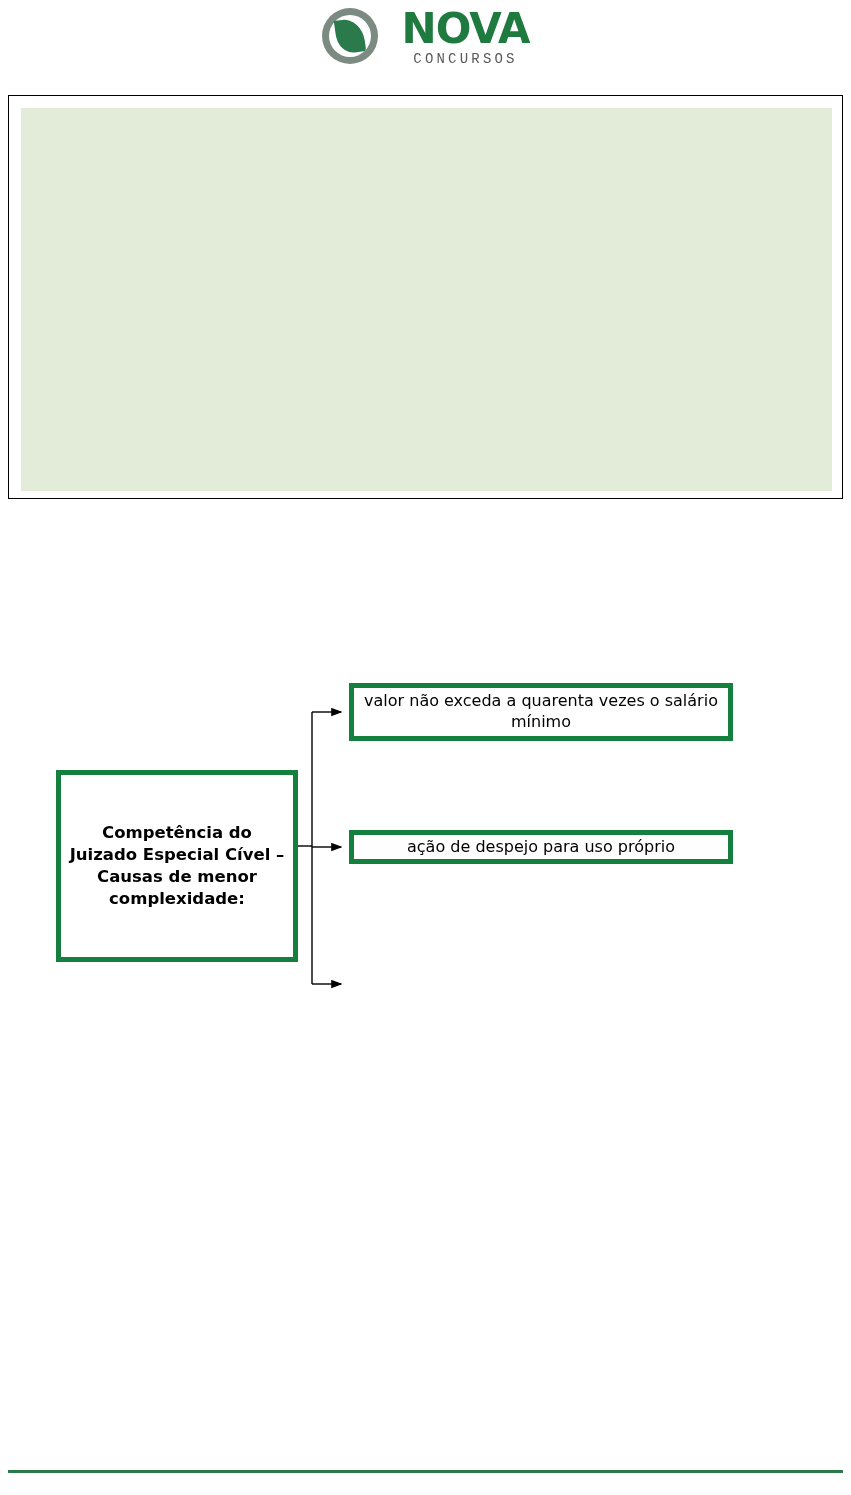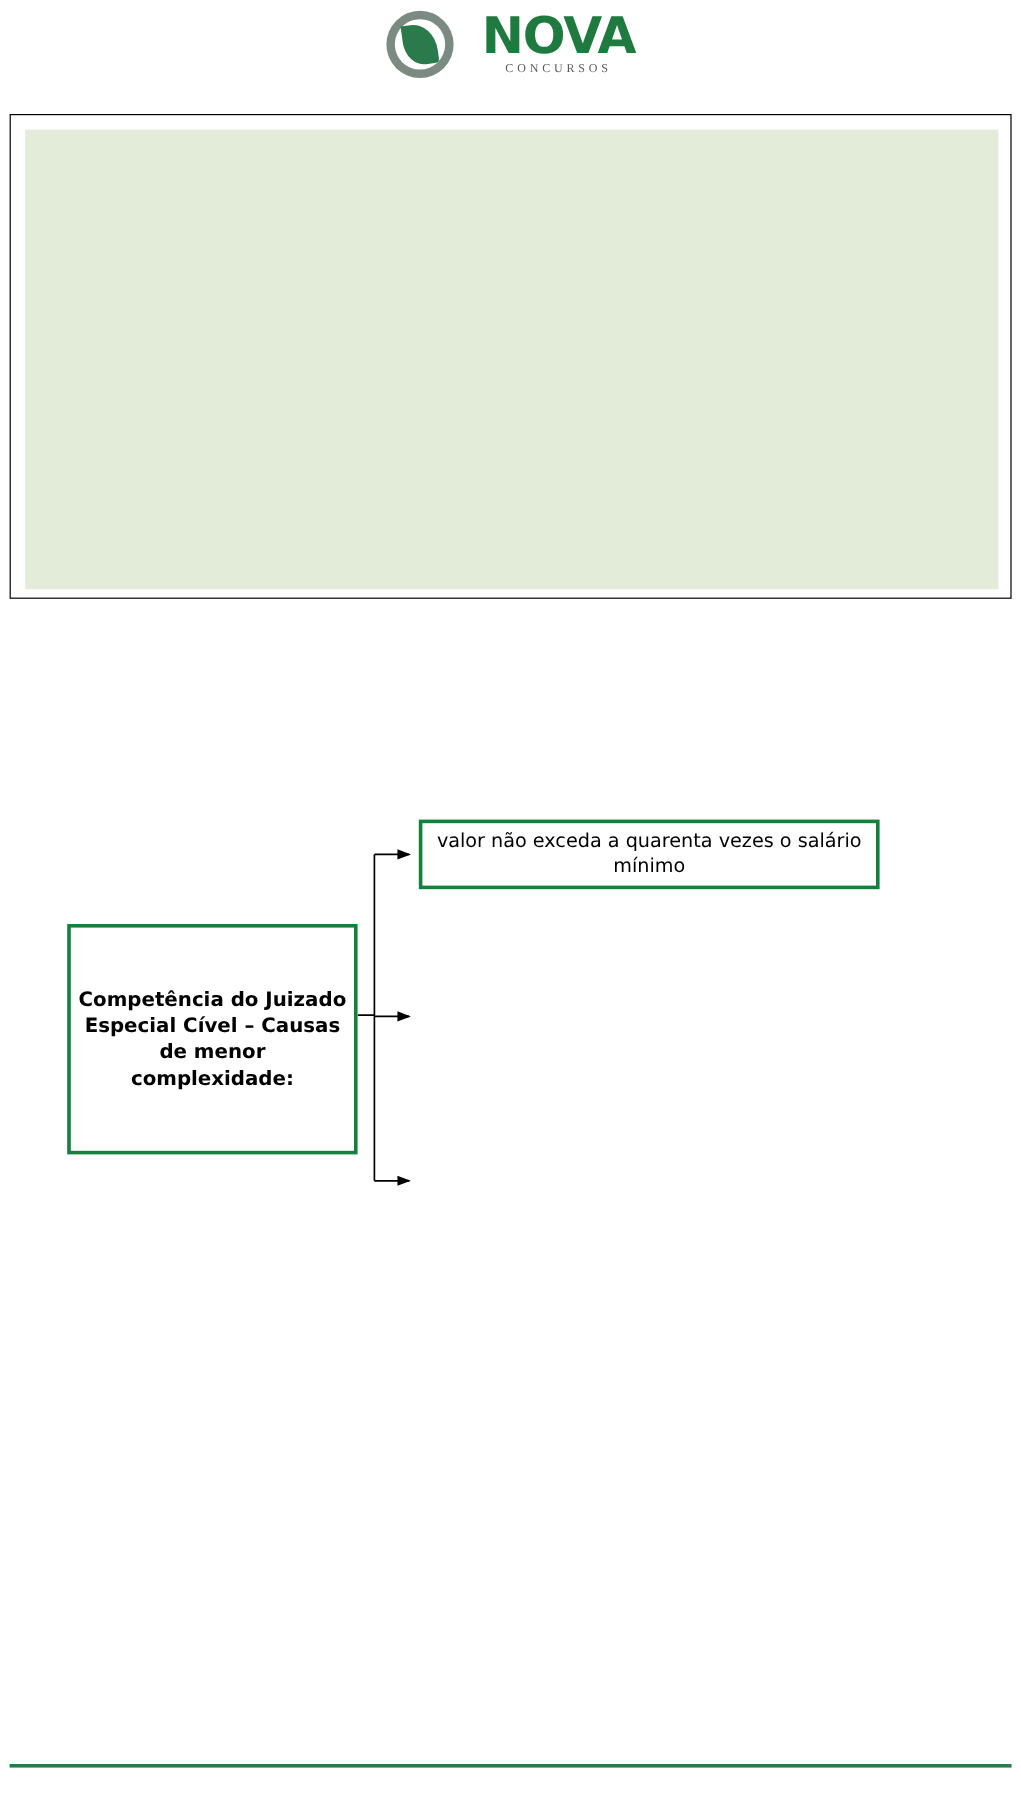--- a/index.html
+++ b/index.html
@@ -69,26 +69,26 @@
     line-height: 1;
   }
   .logo-word {
     font-size: 42px;
     font-weight: bold;
     letter-spacing: -1px;
     color: #1f7a3f;
     font-family: "DejaVu Sans", sans-serif;
   }
   .logo-sub {
-    font-size: 10px;
+    font-size: 14px;
     letter-spacing: 3.2px;
     color: #58595b;
     text-align: center;
     margin-top: 2px;
-    font-family: Liberation Serif, serif;
+    font-family: Liberation Mono, monospace;
   }
 
   
   .note-box {
     position: absolute;
     left: 8px;
     top: 95px;
     width: 835px;
     height: 404px;
     border: 1px solid #000000;
@@ -113,21 +113,21 @@
   
   .diagram {
     position: absolute;
     left: 0;
     top: 650px;
     width: 851px;
     height: 400px;
   }
   .node {
     position: absolute;
-    border: 3px solid #15803d;
+    border: 5px solid #15803d;
     background: #ffffff;
     box-sizing: border-box;
     display: flex;
     align-items: center;
     justify-content: center;
     text-align: center;
     font-family: "DejaVu Sans", sans-serif;
   }
   .node-root {
     left: 56px;
@@ -214,15 +214,16 @@
     <path d="M312,62 L341,62" stroke="#000000" stroke-width="1.4" fill="none" marker-end="url(#arrow)"></path>
 
     <path d="M312,197 L341,197" stroke="#000000" stroke-width="1.4" fill="none" marker-end="url(#arrow)"></path>
 
     <path d="M312,334 L341,334" stroke="#000000" stroke-width="1.4" fill="none" marker-end="url(#arrow)"></path>
   </svg>
 
   <div class="node node-root">Competência do Juizado Especial Cível –
 Causas de menor complexidade:</div>
   <div class="node node-branch node-b1">valor não exceda a quarenta vezes o salário mínimo</div>
+  <div class="node node-branch node-b2">ação de despejo para uso próprio</div>
 </div>
 
 <div class="footer-rule"></div>
 
 </body></html>

